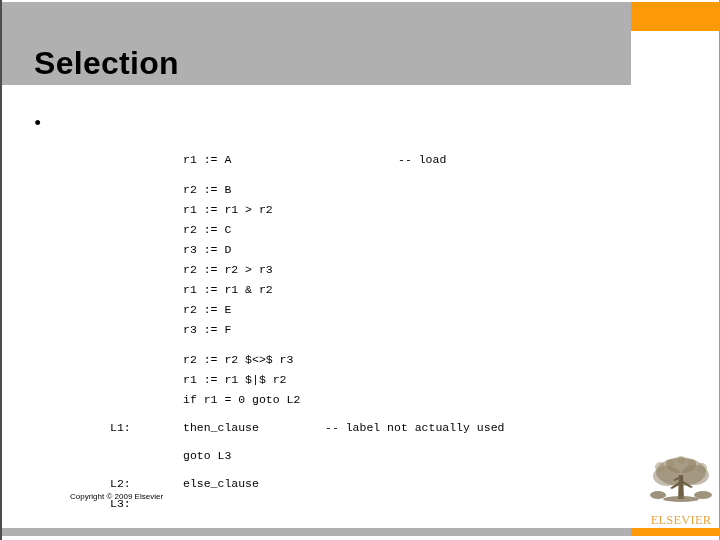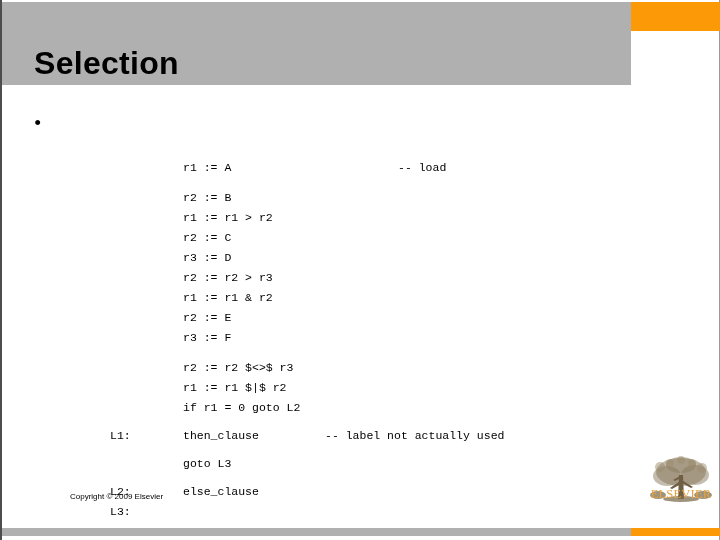--- a/index.html
+++ b/index.html
@@ -94,21 +94,20 @@
 
   
   .code-area {
     position: absolute;
     left: 0;
     top: 150px;
     width: 720px;
     font-family: "Liberation Mono", "DejaVu Sans Mono", monospace;
     font-size: 11.5px;
     color: #000000;
-    margin-top: 8px;
   }
   .code-line {
     position: relative;
     height: 20px;
     line-height: 20px;
     white-space: pre;
   }
   .code-line.gap {
     height: 30px;
   }
@@ -176,21 +175,21 @@
   }
   .logo-tree {
     position: absolute;
     left: 0; top: 0;
     width: 66px;
     height: 48px;
   }
   .logo-word {
     position: absolute;
     left: 0;
-    top: 32px;
+    top: 58px;
     width: 66px;
     text-align: center;
     font-family: "Liberation Serif", serif;
     font-size: 12.5px;
     letter-spacing: 0.2px;
     color: #e8a33d;
     white-space: nowrap;
   }
 </style>
 </head>

